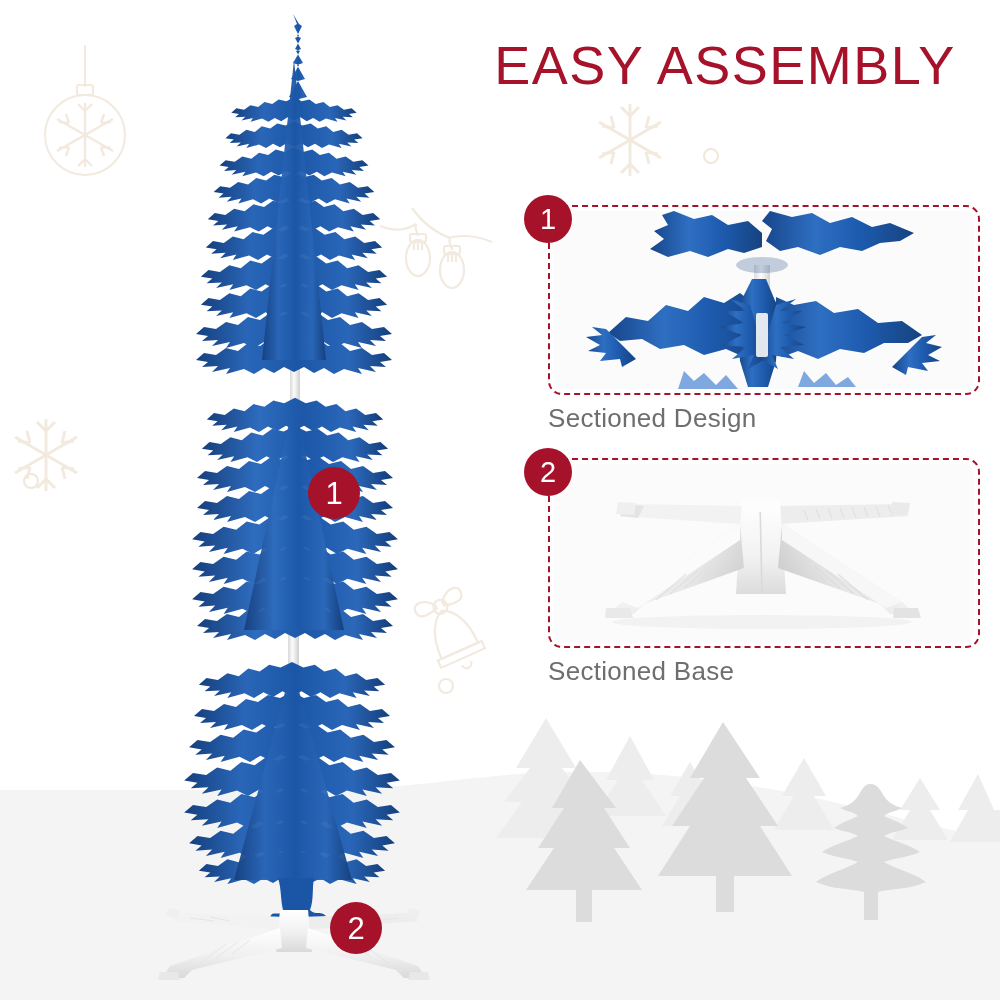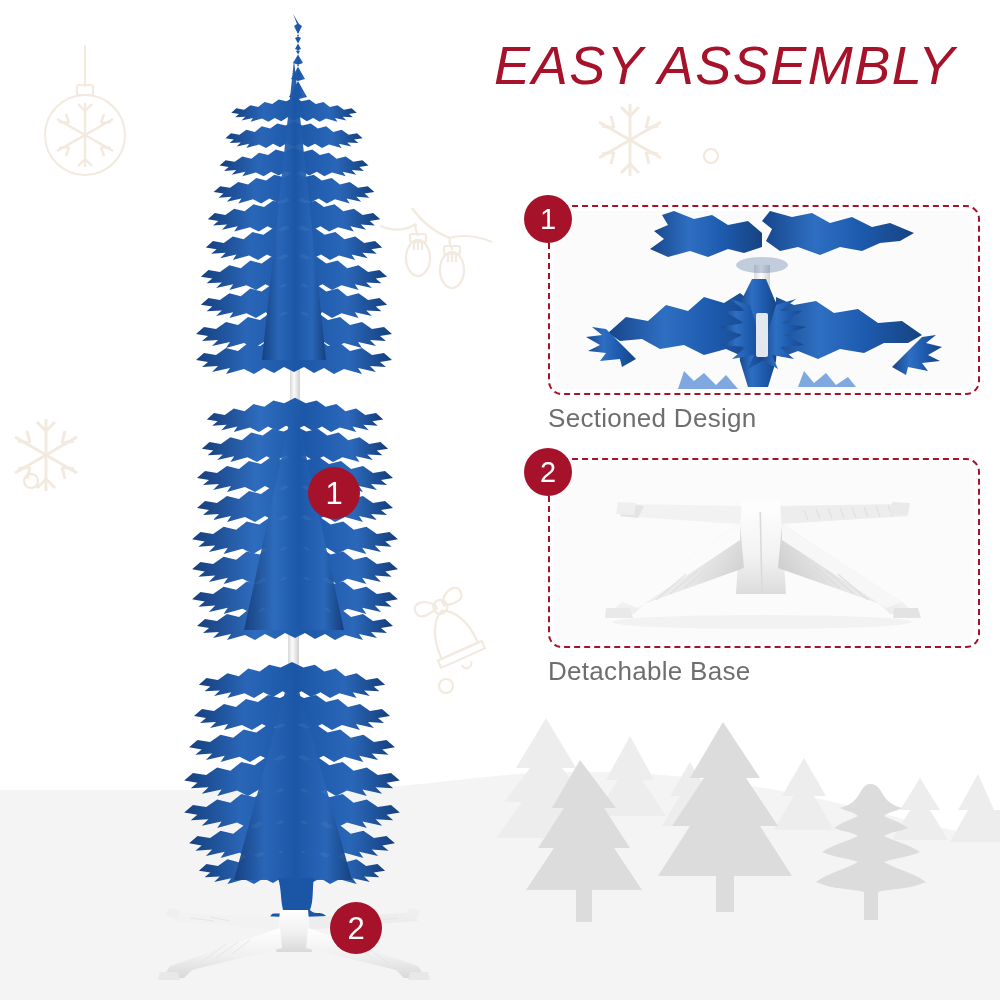--- a/index.html
+++ b/index.html
@@ -38,21 +38,20 @@
   .title {
     position:absolute; left:470px; top:34px; width:510px;
     z-index:10;
     font-size:54px;
     letter-spacing:1.5px;
     font-weight:400;
     color:#A5122A;
     text-align:center;
     white-space:nowrap;
     font-family:"Liberation Sans", sans-serif;
-    font-style:italic;
   }
 
   
   .product { position:absolute; left:130px; top:0px; width:330px; height:1000px; z-index:5; }
   .product svg { display:block; }
 
   
   .badge {
     position:absolute; z-index:12;
     border-radius:50%;
@@ -466,18 +465,18 @@
             <path d="M42,146 l24,0 l3,10 l-28,0 Z" fill="#E9E9E9"></path>
             <path d="M330,146 l24,0 l3,10 l-28,0 Z" fill="#E3E3E3"></path>
             <path d="M54,40 l18,1 l-2,12 l-18,-1 Z" fill="#EFEFEF"></path>
             <path d="M328,40 l18,1 l-2,12 l-18,-1 Z" fill="#EAEAEA"></path>
 
             <ellipse cx="198" cy="160" rx="150" ry="7" fill="#E6E6E6" opacity="0.45"></ellipse>
           </svg>
         </div>
       </div>
       <div class="badge badge-panel">2</div>
-      <div class="callout-label">Detachable Base</div>
+      <div class="callout-label">Sectioned Base</div>
     </div>
 
   </div>
 
 </div>
 
 </body></html>

